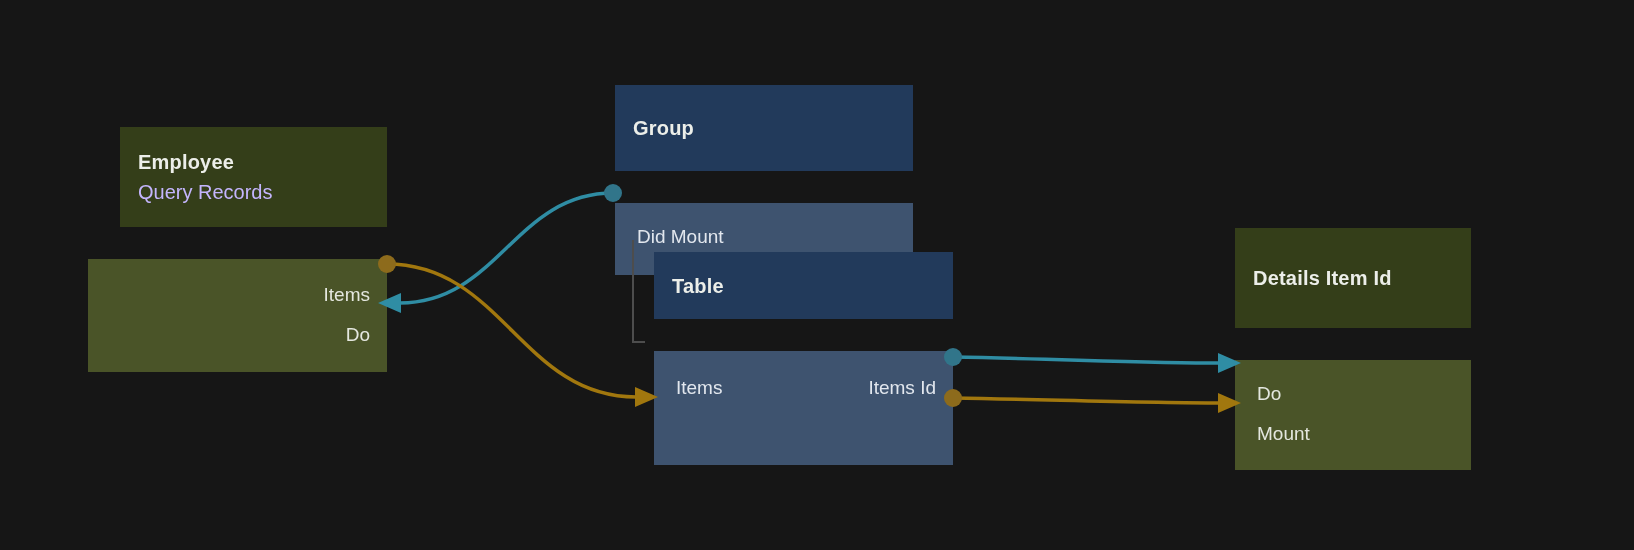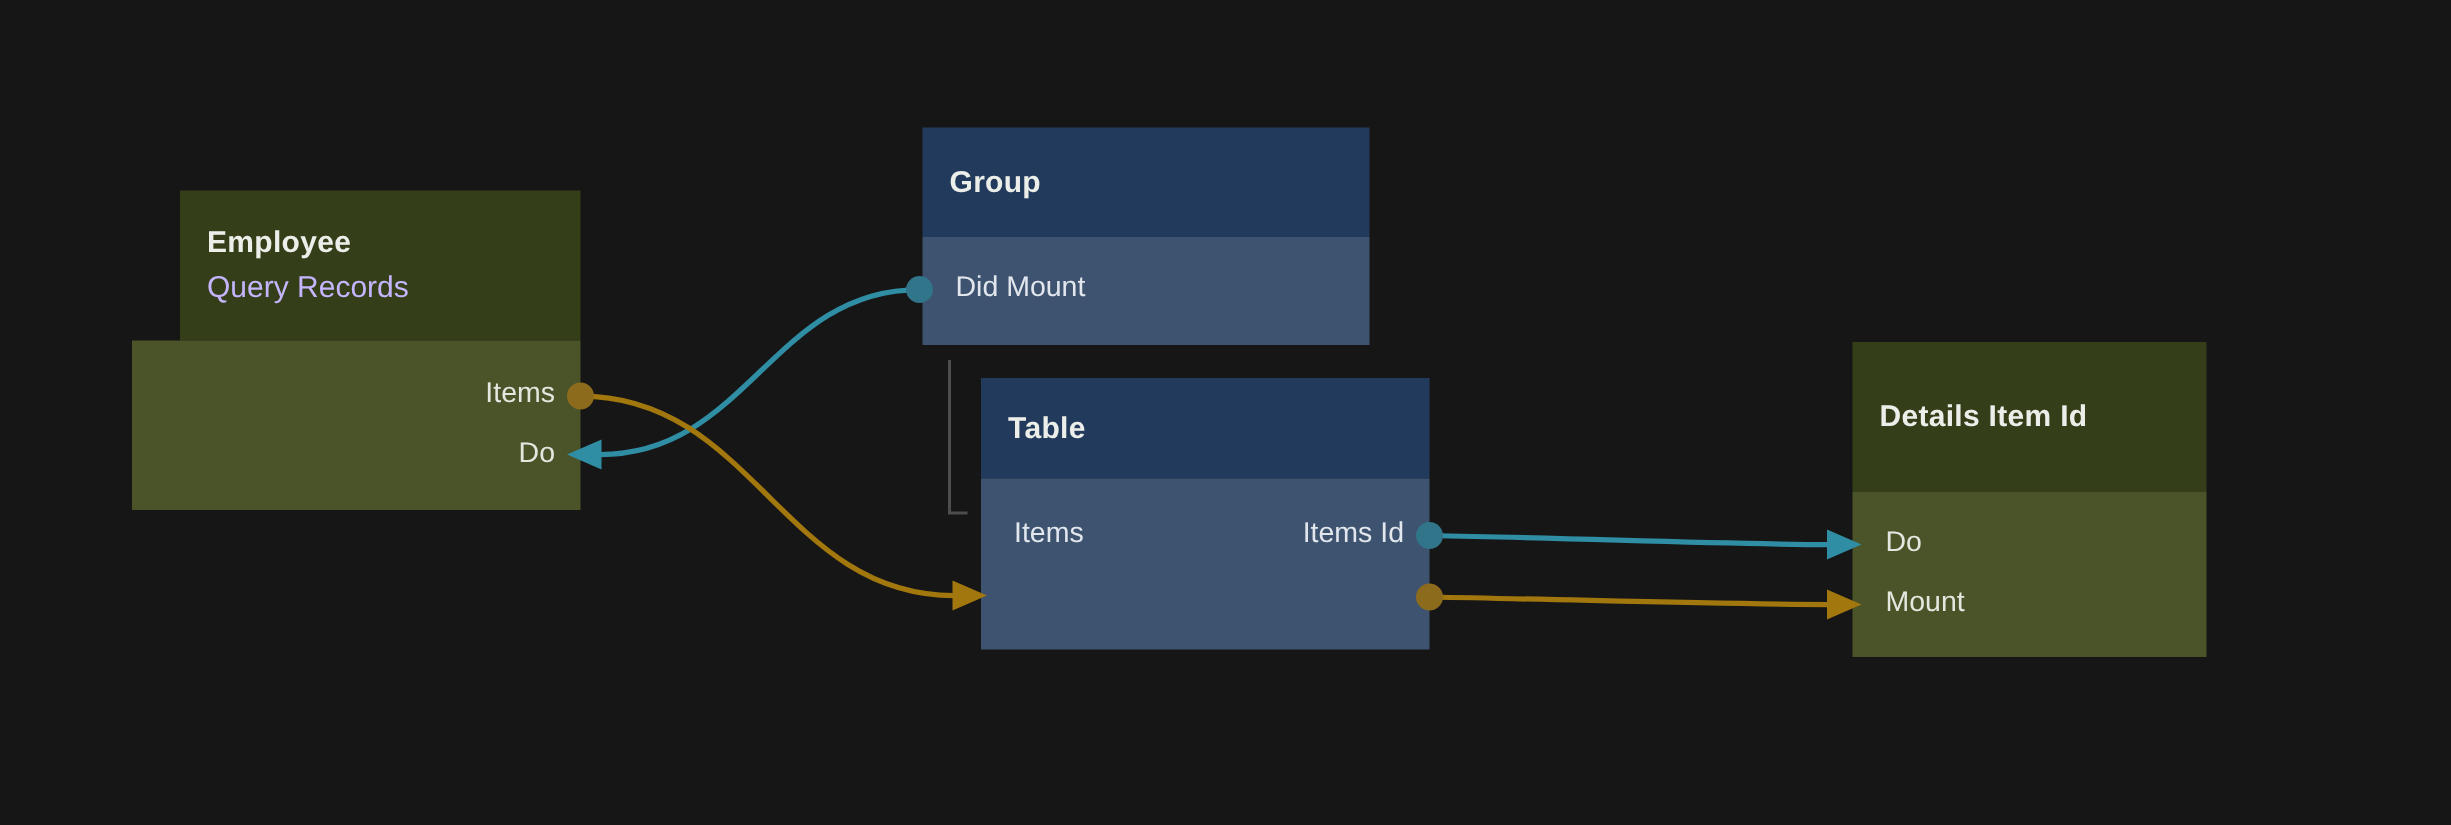--- a/index.html
+++ b/index.html
@@ -35,20 +35,21 @@
     color:#c4b5fd;
     line-height:30px;
   }
   .green .node-header{background:#343e19;}
   .green .node-body{background:#4a5428;}
   .blue .node-header{background:#223a5b;}
   .blue .node-body{background:#3e536f;}
   .node-body{
     box-sizing:border-box;
     padding-top:16px;
+    margin-top:32px;
   }
   .port-row{
     height:40px;
     display:flex;
     align-items:center;
     justify-content:space-between;
     padding-left:22px;
     padding-right:17px;
     font-size:19px;
     color:#e4e7df;
@@ -79,21 +80,21 @@
         <span class="port-label">Items</span>
       </div>
       <div class="port-row">
         <span class="spacer"></span>
         <span class="port-label">Do</span>
       </div>
     </div>
   </div>
 
   <div class="node blue" style="left:615px;top:85px;width:298px;height:145px;">
-    <div class="node-header" style="height:73px;">
+    <div class="node-header" style="height:86px;">
       <div class="node-title">Group</div>
     </div>
     <div class="node-body" style="height:72px;padding-top:14px;">
       <div class="port-row">
         <span class="port-label">Did Mount</span>
       </div>
     </div>
   </div>
 
   <div class="node blue" style="left:654px;top:252px;width:299px;height:181px;">

